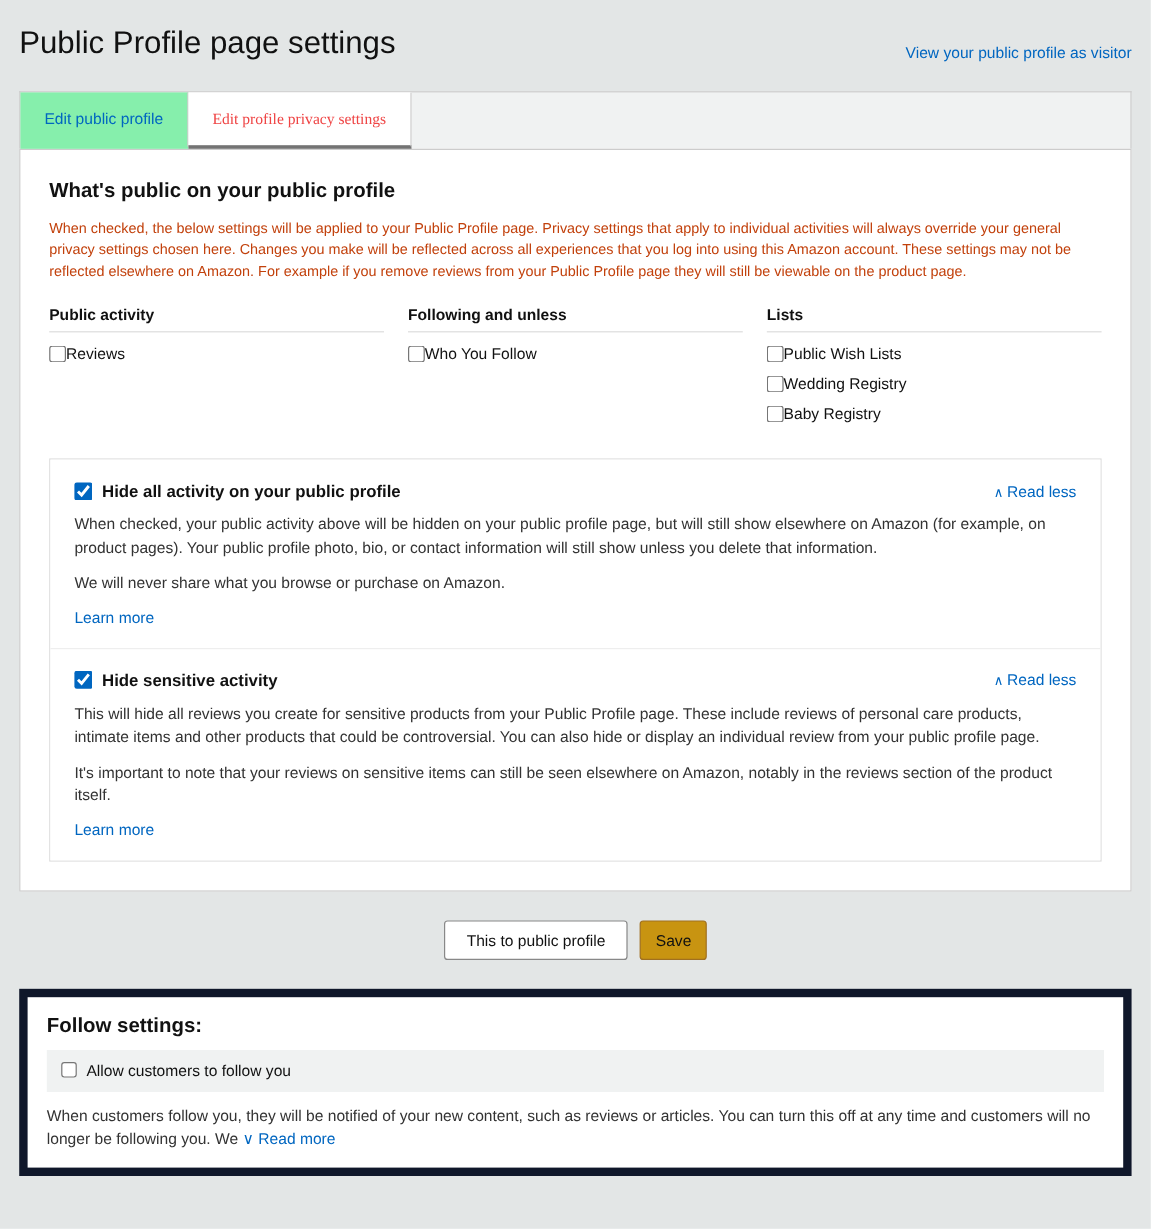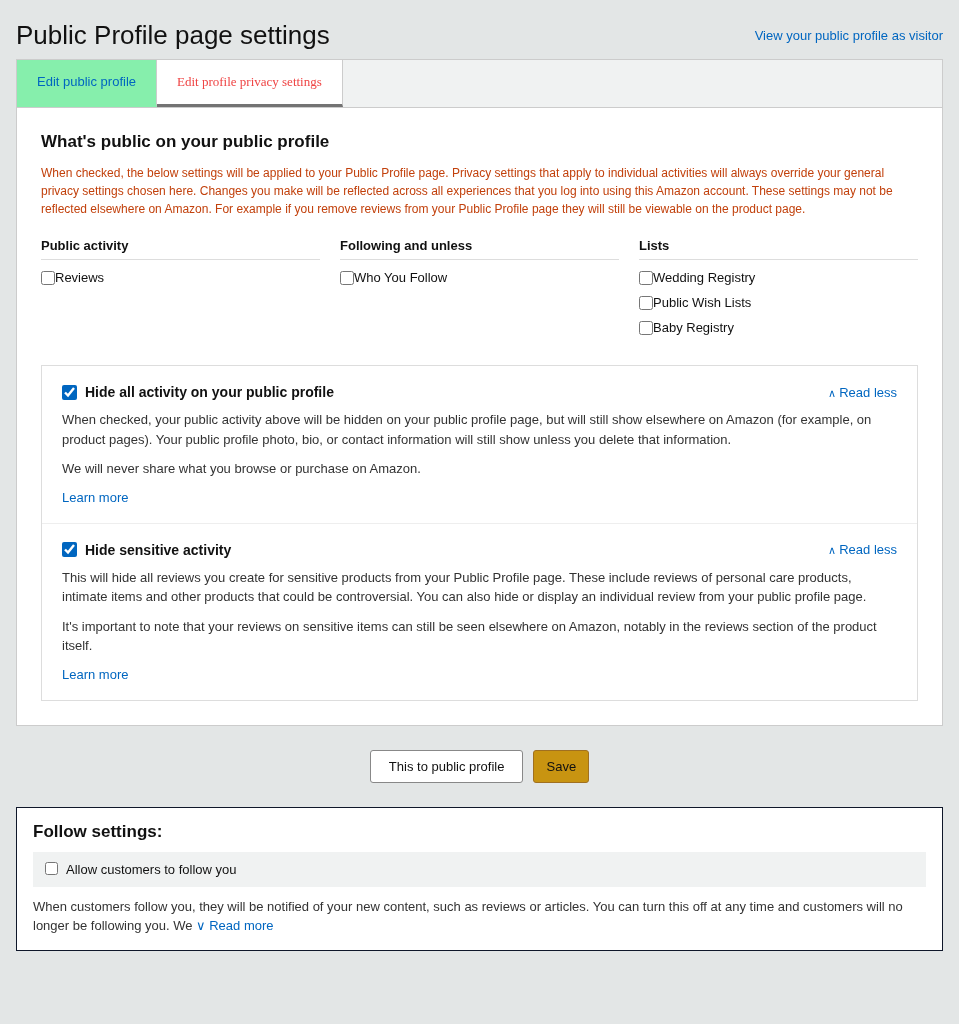--- a/index.html
+++ b/index.html
@@ -10,22 +10,22 @@
       font-size: 14px;
     }
     .page-wrapper {
       max-width: 959px;
       margin: 0 auto;
       padding: 20px 16px;
     }
     .page-header {
       display: flex;
       justify-content: space-between;
-      align-items: center;
-      margin-bottom: 8px;
+      align-items: flex-end;
+      margin-bottom: 25px;
     }
     .page-title {
       font-size: 26px;
       font-weight: 400;
       color: #111;
     }
     .view-profile-link {
       color: #0066c0;
       font-size: 13px;
       text-decoration: none;
@@ -178,21 +178,21 @@
       border-radius: 3px;
       cursor: pointer;
       font-size: 13px;
       font-weight: 400;
       color: #111;
     }
 
     
     .follow-settings-section {
       background: #fff;
-      border: 1px solid #0f172a;
+      border: 7px solid #0f172a;
       padding: 0;
       margin-top: 0;
     }
     .follow-settings-title {
       font-size: 17px;
       font-weight: 700;
       margin-bottom: 10px;
       padding: 14px 16px 0;
     }
     .follow-settings-body {
@@ -254,26 +254,26 @@
         <div class="column-header">Following and unless</div>
         <div class="checkbox-row">
           <input type="checkbox" id="who-you-follow" style="">
           <label for="who-you-follow">Who You Follow</label>
         </div>
       </div>
 
       <div class="column">
         <div class="column-header">Lists</div>
         <div class="checkbox-row">
+          <input type="checkbox" id="public-wish-lists" style="">
+          <label for="public-wish-lists">Public Wish Lists</label>
+        </div>
+        <div class="checkbox-row">
           <input type="checkbox" id="wedding-registry" style="">
           <label for="wedding-registry">Wedding Registry</label>
-        </div>
-        <div class="checkbox-row">
-          <input type="checkbox" id="public-wish-lists" style="">
-          <label for="public-wish-lists">Public Wish Lists</label>
         </div>
         <div class="checkbox-row">
           <input type="checkbox" id="baby-registry" style="">
           <label for="baby-registry">Baby Registry</label>
         </div>
       </div>
     </div>
 
     <div class="expand-sections-container">
 

